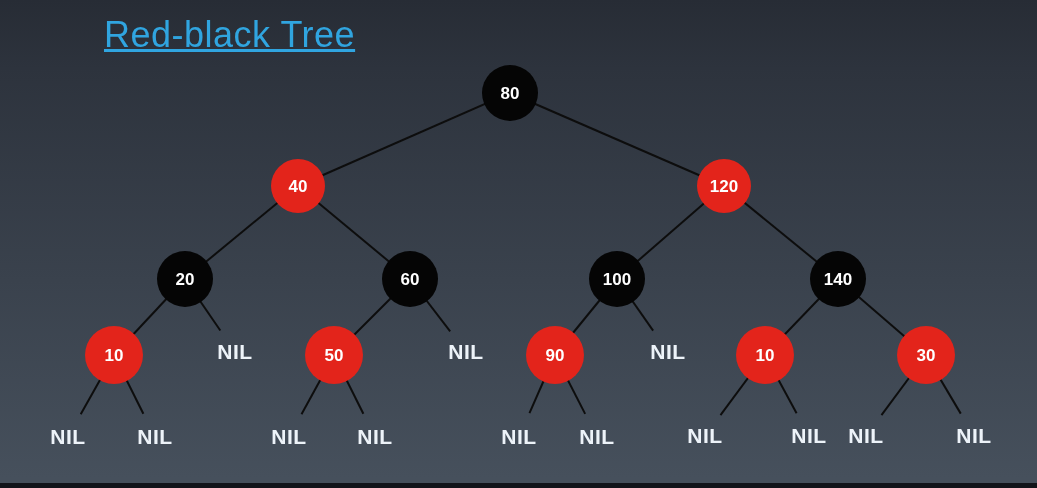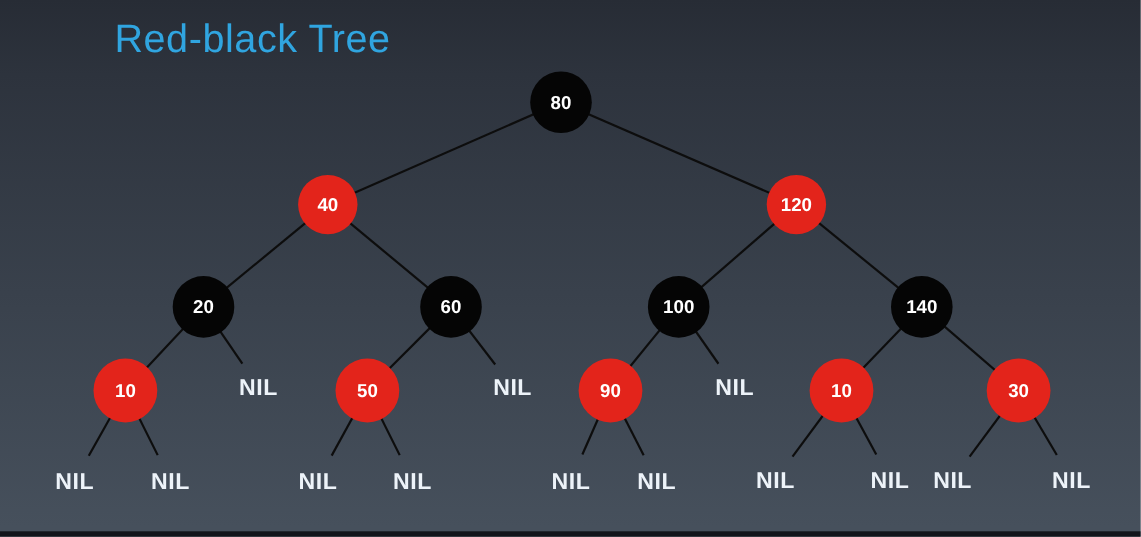--- a/index.html
+++ b/index.html
@@ -22,20 +22,21 @@
   }
   .page-title {
     position: absolute;
     left: 104px;
     top: 14px;
     margin: 0;
     font-size: 36px;
     font-weight: 500;
     letter-spacing: 0.5px;
     color: var(--title-color, #30a5e0);
+    text-decoration: underline;
   }
   svg.tree { position: absolute; left: 0; top: 0; }
   .edge { stroke: var(--edge-color, #0d0d0d); stroke-width: 2; }
   .node-label {
     fill: var(--node-text, #ffffff);
     font-family: "Liberation Sans", "DejaVu Sans", sans-serif;
     font-size: 17px;
     font-weight: 600;
     text-anchor: middle;
   }

